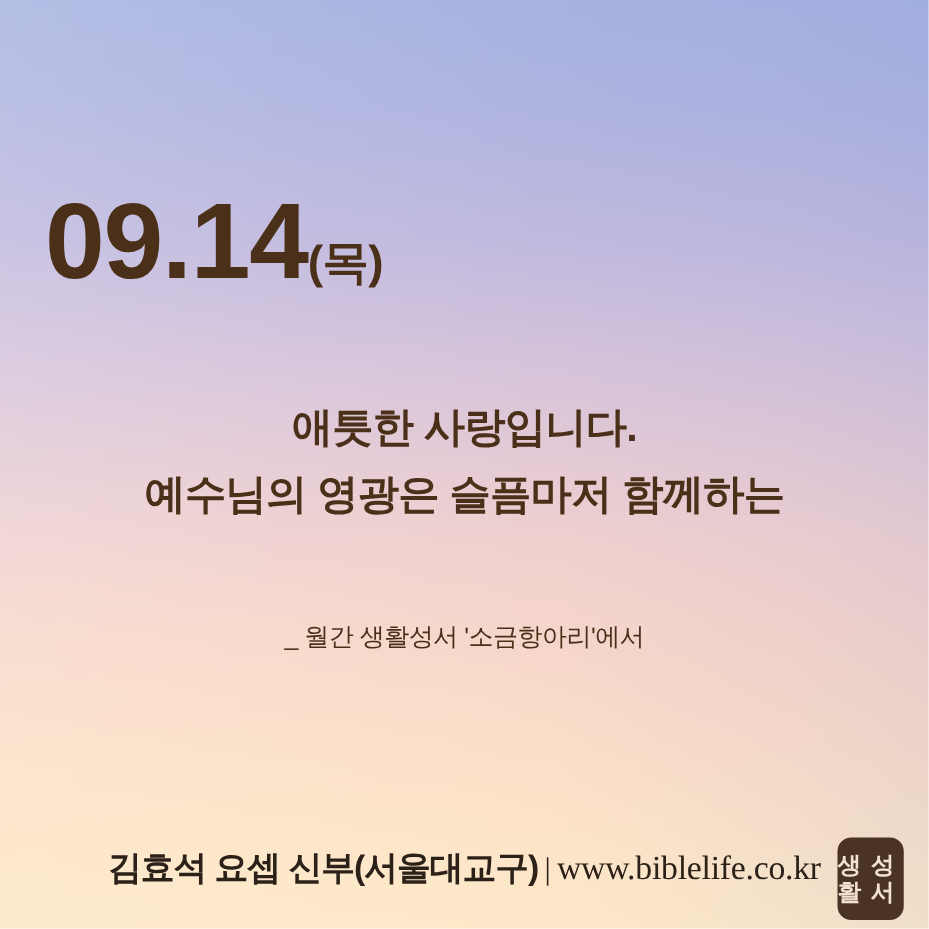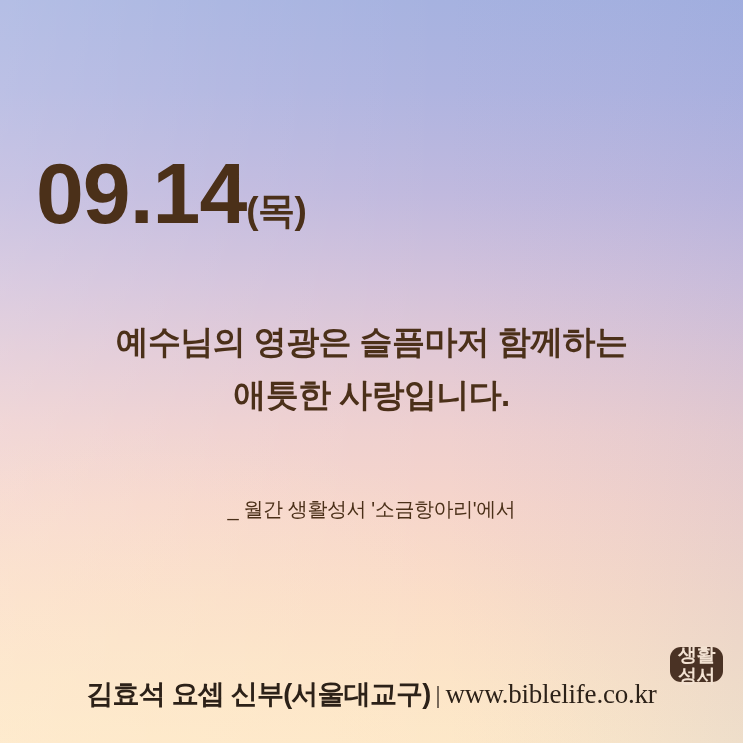--- a/index.html
+++ b/index.html
@@ -133,27 +133,27 @@
     font-size: 27px;
     font-weight: 400;
     letter-spacing: -0.2px;
     font-family: "Liberation Serif", "DejaVu Serif", serif;
     text-align: center;
   }
 
   .logo {
     position: absolute;
     left: 670px;
-    top: 647px;
+    top: 670px;
     width: 53px;
-    height: 35px;
+    height: 66px;
     border-radius: 11px;
     background: #4A3224;
     display: flex;
-    flex-direction: column;
+    flex-direction: row;
     align-items: center;
     justify-content: center;
     box-sizing: border-box;
     padding-top: 1px;
   }
   .logo-line {
     color: #F3E2D2;
     font-size: 19px;
     font-weight: 700;
     line-height: 1.12;
@@ -169,22 +169,22 @@
   <div id="tint-h"></div>
   <div id="tint-glow"></div>
 
   <div id="content">
 
     <div class="date-line">
       <span class="date-main">09.14</span><span class="date-day">(목)</span>
     </div>
 
     <div class="quote">
+      <span class="quote-line">애틋한 사랑입니다.</span>
       <span class="quote-line">예수님의 영광은 슬픔마저 함께하는</span>
-      <span class="quote-line">애틋한 사랑입니다.</span>
     </div>
 
     <div class="attribution">_ 월간 생활성서 '소금항아리'에서</div>
 
     <div class="footer">
       <span class="footer-author">김효석 요셉 신부(서울대교구)</span><span class="footer-sep">|</span><span class="footer-url">www.biblelife.co.kr</span>
     </div>
 
     <div class="logo">
       <span class="logo-line">생활</span>

